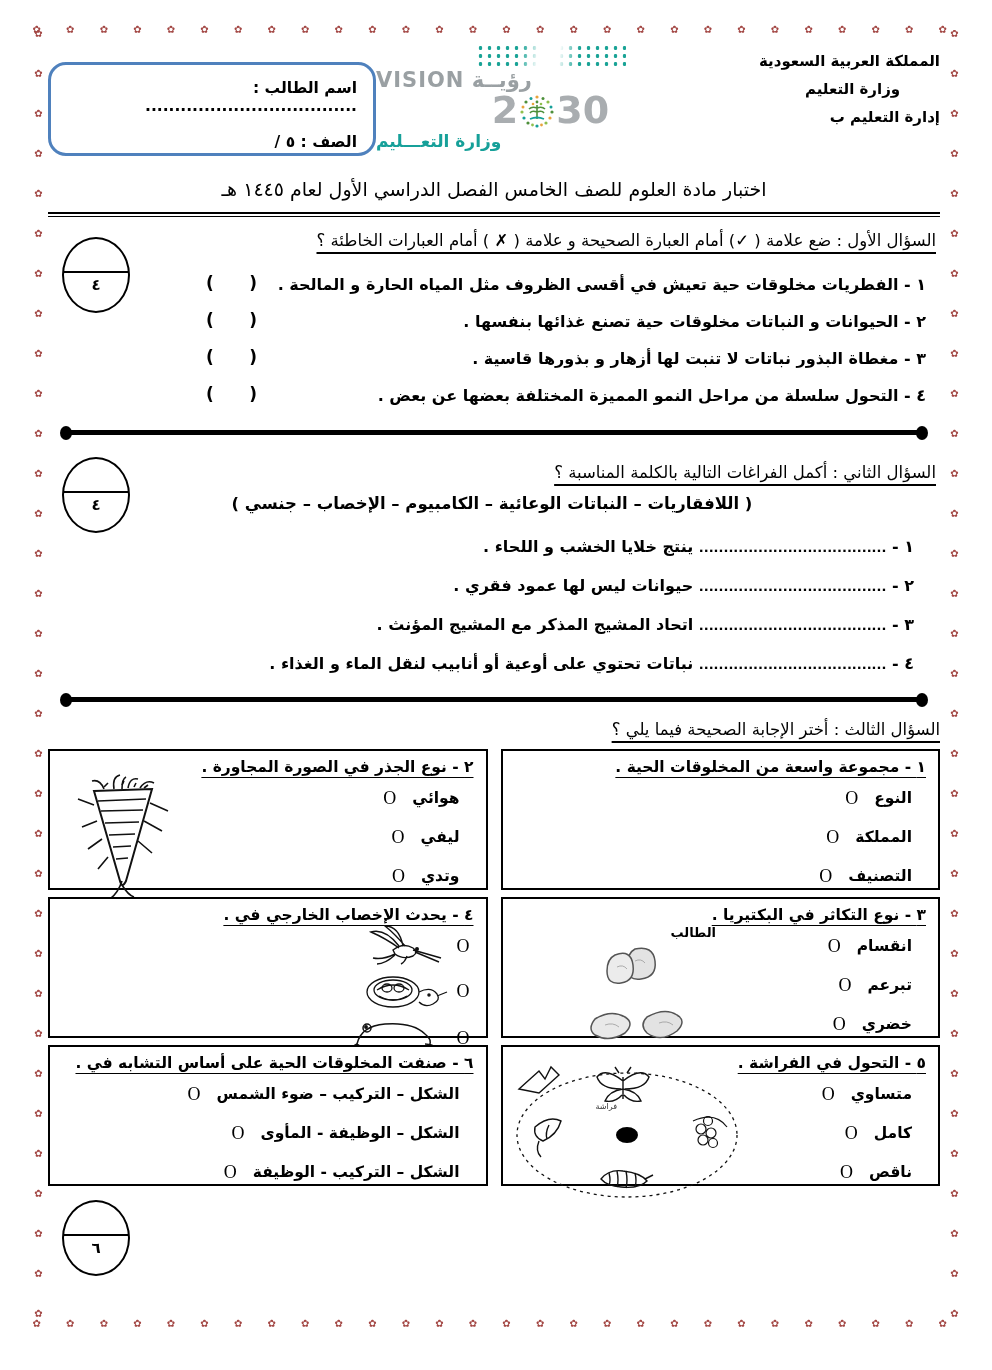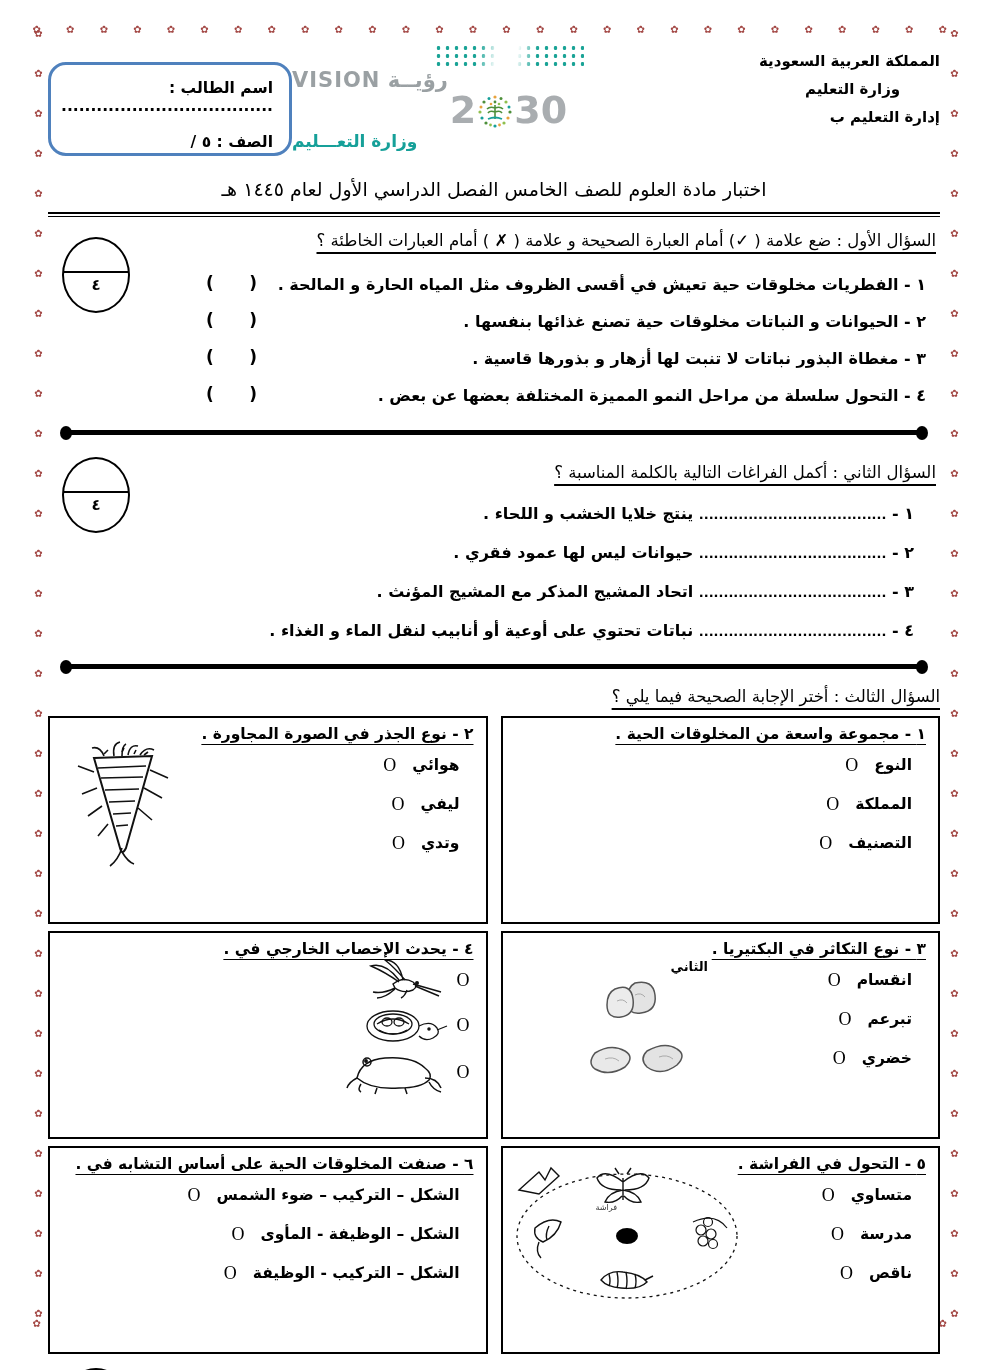--- a/index.html
+++ b/index.html
@@ -31,21 +31,21 @@
     background-image: radial-gradient(circle, #1aa396 1.7px, transparent 2.1px);
     background-size:9px 8px;
     -webkit-mask-image: linear-gradient(100deg,#000 30%,transparent 42%,transparent 55%,#000 68%);
     mask-image: linear-gradient(100deg,#000 30%,transparent 42%,transparent 55%,#000 68%); }
   .logo-vision { color:#9aa0a3; font-weight:700; font-size:21px; letter-spacing:1px; line-height:1; }
   .logo-2030 { color:#a9adb0; font-weight:700; font-size:38px; line-height:1.05; direction:ltr;
                display:flex; align-items:center; justify-content:center; gap:1px; }
   .emblem { width:36px; height:36px; display:inline-block; }
   .logo-moe { color:#16a099; font-weight:700; font-size:17px; line-height:1.2; }
 
-  .studentbox { width:244px; height:94px; margin-top:22px; border:3.5px solid #4f81bd; border-radius:18px;
+  .studentbox { width:328px; height:94px; margin-top:22px; border:3.5px solid #4f81bd; border-radius:18px;
                 padding:14px 16px 0; font-size:15.5px; font-weight:700; }
   .studentbox .row1 { margin-bottom:18px; }
   .dots-small { font-weight:700; letter-spacing:1px; }
 
   .exam-title { text-align:center; font-size:19px; font-weight:400; margin-top:6px; }
   .double-rule { height:5px; border-top:2px solid #000; border-bottom:1.5px solid #000; margin-top:12px; }
 
   
   .q-heading { font-size:16.5px; font-weight:400; text-decoration:underline; text-underline-offset:6px;
                text-decoration-thickness:1.5px; }
@@ -69,21 +69,21 @@
   .sec-q2 { position:relative; padding:6px 4px 4px 0; }
   .sec-q2 .q-heading { margin-bottom:12px;margin-top:8px; }
   .word-bank { text-align:center; font-size:16.5px; font-weight:700; margin:4px 0 14px; }
   .fill-item { font-size:16px; font-weight:700; padding:10px 22px 10px 0; }
   .fill-item .blank { font-size:13px; letter-spacing:0.5px; }
 
   
   .sec-q3 { padding-top:4px; }
   .sec-q3 .q-heading { margin-bottom:10px; }
   .mcq-grid { display:grid; grid-template-columns:1fr 1fr; gap:7px 13px; }
-  .mcq-box { position:relative; border:2.5px solid #000; height:208px; padding:7px 12px; background:#fff; }
+  .mcq-box { position:relative; border:2.5px solid #000; height:141px; padding:7px 12px; background:#fff; }
   .mcq-title { font-size:15.5px; font-weight:700; text-decoration:underline; text-underline-offset:5px; }
   .opts { display:flex; flex-direction:column; justify-content:space-around; height:118px; margin:2px 14px 0 0; }
   .opt { display:flex; align-items:center; gap:16px; font-size:15.5px; font-weight:700; }
   .omark { font-family:"Liberation Serif", serif; font-weight:400; font-size:18px; line-height:1; }
   .img-opts { display:flex; flex-direction:column; align-items:flex-start; margin-right:4px; }
   .img-opt { display:flex; align-items:center; gap:6px; }
   .illu { position:absolute; }
   .bact-label { position:absolute; left:168px; top:26px; font-size:13px; font-weight:700; }
 
   
@@ -187,20 +187,21 @@
     </div>
 
     <div class="dot-rule"></div>
 
     <div class="sec-q2">
       <div class="score-circle" style="top:8px">
         <div class="bar"></div>
         <div class="num">٤</div>
       </div>
       <div class="q-heading">السؤال الثاني : أكمل الفراغات التالية بالكلمة المناسبة ؟</div>
+      <div class="word-bank">( اللافقاريات – النباتات الوعائية – الكامبيوم – الإخصاب – جنسي )</div>
 
       <div class="fill-item">
         <span>١ -</span>
         <span class="blank">......................................</span>
         <span>ينتج خلايا الخشب و اللحاء .</span>
       </div>
       <div class="fill-item">
         <span>٢ -</span>
         <span class="blank">......................................</span>
         <span>حيوانات ليس لها عمود فقري .</span>
@@ -278,21 +279,21 @@
               </div>
             <div class="opt">
               <span>تبرعم</span>
               <span class="omark">O</span>
               </div>
             <div class="opt">
               <span>خضري</span>
               <span class="omark">O</span>
               </div>
           </div>
-          <span class="bact-label">الثاني</span>
+          <span class="bact-label">الطالب</span>
           <svg class="illu" style="left:74px; top:42px" width="140" height="110" viewBox="0 0 140 110">
             <g stroke="#555" stroke-width="1.5">
               <path d="M58 8 Q76 4 78 20 Q80 36 64 38 Q50 40 50 26 Q50 12 58 8 Z" fill="#e3e3e3"></path>
               <path d="M38 14 Q54 8 56 24 Q58 40 44 42 Q30 44 30 30 Q30 18 38 14 Z" fill="#ececec"></path>
               <path d="M18 78 Q34 68 48 76 Q58 82 48 92 Q32 102 18 94 Q10 88 18 78 Z" fill="#e9e9e9"></path>
               <path d="M70 76 Q88 66 100 74 Q110 80 100 90 Q84 102 70 92 Q62 84 70 76 Z" fill="#e3e3e3"></path>
             </g>
             <g stroke="#9a9a9a" stroke-width="0.8" fill="none">
               <path d="M58 20 q6 -3 10 2 M40 26 q6 -3 10 2 M28 84 q8 -3 14 2 M82 82 q8 -3 14 2"></path>
             </g>
@@ -345,21 +346,21 @@
         </div>
 
         <div class="mcq-box">
           <div class="mcq-title">٥ - التحول في الفراشة .</div>
           <div class="opts">
             <div class="opt">
               <span>متساوي</span>
               <span class="omark">O</span>
               </div>
             <div class="opt">
-              <span>مدرسة</span>
+              <span>كامل</span>
               <span class="omark">O</span>
               </div>
             <div class="opt">
               <span>ناقص</span>
               <span class="omark">O</span>
               </div>
           </div>
           <svg class="illu" style="left:2px; top:16px" width="240" height="138" viewBox="0 0 240 138">
             <ellipse cx="122" cy="72" rx="110" ry="62" fill="none" stroke="#111" stroke-width="1.3" stroke-dasharray="3 4"></ellipse>
             <ellipse cx="122" cy="72" rx="11" ry="8" fill="#000"></ellipse>

